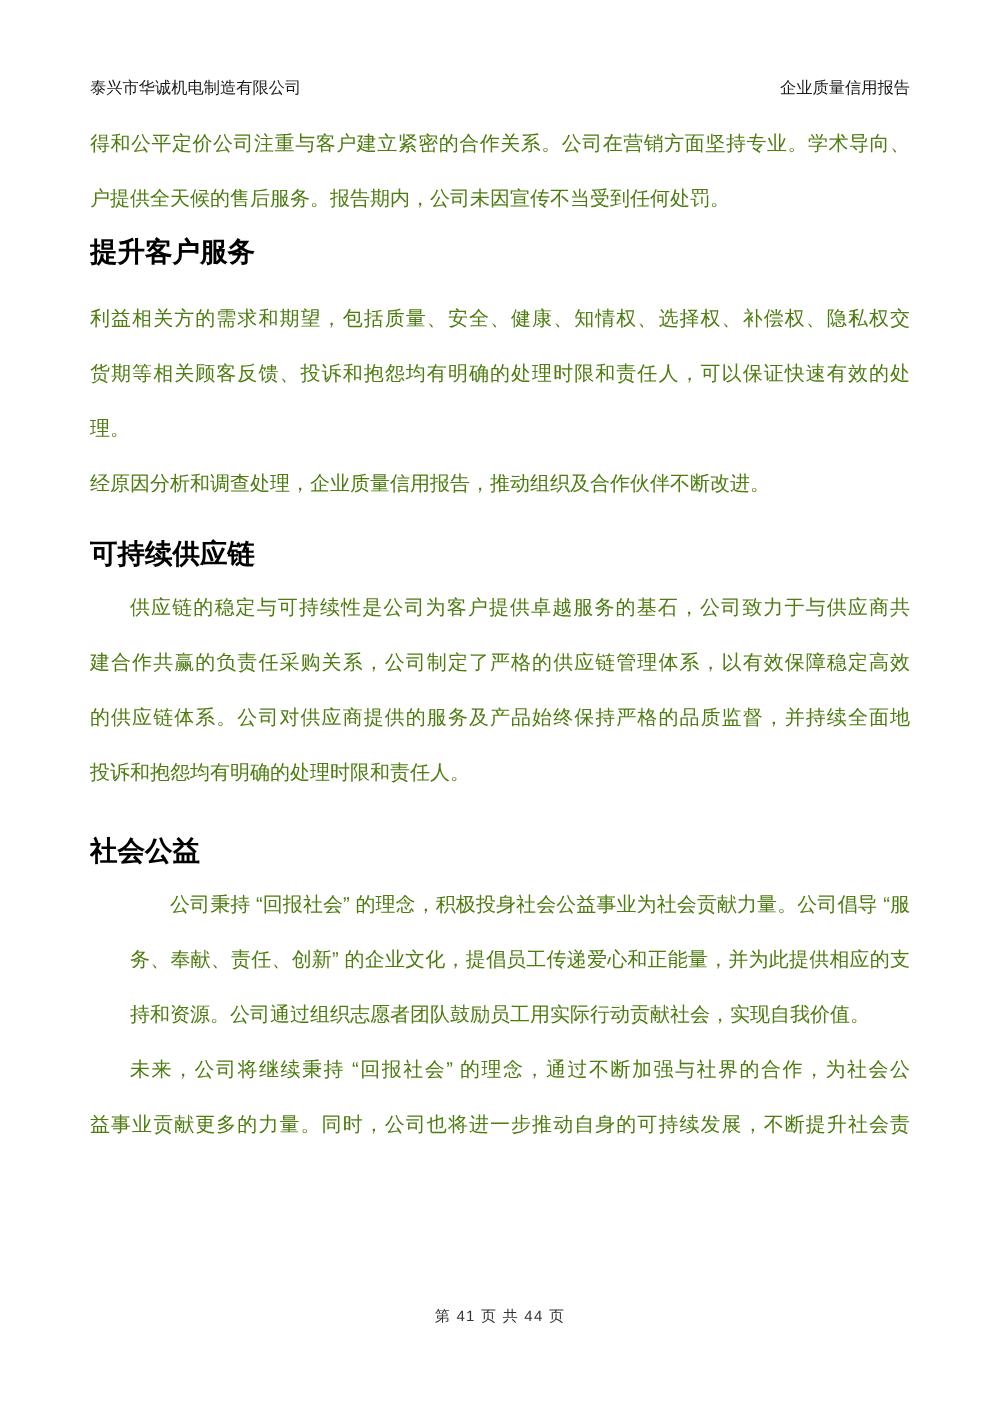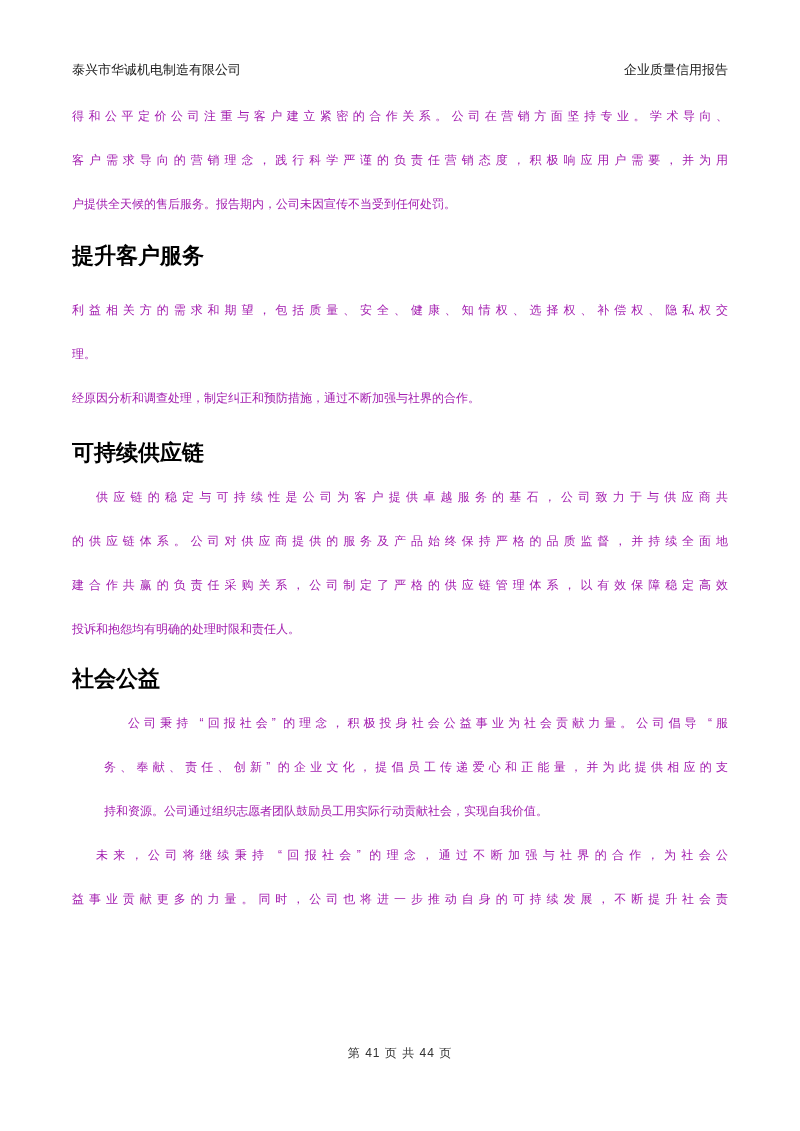--- a/index.html
+++ b/index.html
@@ -20,46 +20,46 @@
     justify-content: space-between;
     align-items: flex-start;
     padding-top: 60px;
     font-size: 13px;
     line-height: 20px;
     color: #1a1a1a;
   }
 
   .para { margin: 0; }
   .line {
-    font-size: 12px;
+    font-size: 16px;
     line-height: 44px;
     height: 44px;
     overflow: hidden;
     text-align: justify;
     text-align-last: justify;
-    color: #a21caf;
+    color: #4d7c0f;
   }
   .line.no-stretch { text-align-last: left; }
   .line.indent { text-indent: 2em; }
 
   .sec-heading {
     font-size: 22px;
     font-weight: bold;
     color: #000000;
     line-height: 32px;
     height: 32px;
     overflow: hidden;
   }
 
   .intro { margin-top: 14px; }
-  .mt-h1 { margin-top: 14px; }
+  .mt-h1 { margin-top: 4px; }
   .mt-p1 { margin-top: 16px; }
   .mt-h2 { margin-top: 17px; }
   .mt-p2 { margin-top: 6px; }
-  .mt-h3 { margin-top: 12px; }
+  .mt-h3 { margin-top: 24px; }
   .mt-p3 { margin-top: 6px; margin-left: 32px; }
 
   .doc-footer {
     position: absolute;
     left: 0;
     right: 0;
     bottom: 69px;
     text-align: center;
     font-size: 12px;
     line-height: 18px;
@@ -73,38 +73,38 @@
 <div class="page">
   <div class="content">
 
     <div class="doc-header">
       <span>泰兴市华诚机电制造有限公司</span>
       <span>企业质量信用报告</span>
     </div>
 
     <div class="para intro">
       <div class="line">得和公平定价公司注重与客户建立紧密的合作关系。公司在营销方面坚持专业。学术导向、</div>
-      <div class="line">客户需求导向的营销理念，践行科学严谨的负责任营销态度，积极响应用户需要，并为用</div>
       <div class="line no-stretch">户提供全天候的售后服务。报告期内，公司未因宣传不当受到任何处罚。</div>
     </div>
 
     <div class="sec-heading mt-h1">提升客户服务</div>
     <div class="para mt-p1">
       <div class="line">利益相关方的需求和期望，包括质量、安全、健康、知情权、选择权、补偿权、隐私权交</div>
+      <div class="line">货期等相关顾客反馈、投诉和抱怨均有明确的处理时限和责任人，可以保证快速有效的处</div>
       <div class="line no-stretch">理。</div>
     </div>
     <div class="para">
-      <div class="line no-stretch">经原因分析和调查处理，制定纠正和预防措施，通过不断加强与社界的合作。</div>
+      <div class="line no-stretch">经原因分析和调查处理，企业质量信用报告，推动组织及合作伙伴不断改进。</div>
     </div>
 
     <div class="sec-heading mt-h2">可持续供应链</div>
     <div class="para mt-p2">
       <div class="line indent">供应链的稳定与可持续性是公司为客户提供卓越服务的基石，公司致力于与供应商共</div>
+      <div class="line">建合作共赢的负责任采购关系，公司制定了严格的供应链管理体系，以有效保障稳定高效</div>
       <div class="line">的供应链体系。公司对供应商提供的服务及产品始终保持严格的品质监督，并持续全面地</div>
-      <div class="line">建合作共赢的负责任采购关系，公司制定了严格的供应链管理体系，以有效保障稳定高效</div>
       <div class="line no-stretch">投诉和抱怨均有明确的处理时限和责任人。</div>
     </div>
 
     <div class="sec-heading mt-h3">社会公益</div>
     <div class="para mt-p3">
       <div class="line indent">公司秉持 “回报社会” 的理念，积极投身社会公益事业为社会贡献力量。公司倡导 “服</div>
       <div class="line">务、奉献、责任、创新” 的企业文化，提倡员工传递爱心和正能量，并为此提供相应的支</div>
       <div class="line no-stretch">持和资源。公司通过组织志愿者团队鼓励员工用实际行动贡献社会，实现自我价值。</div>
     </div>
     <div class="para">

